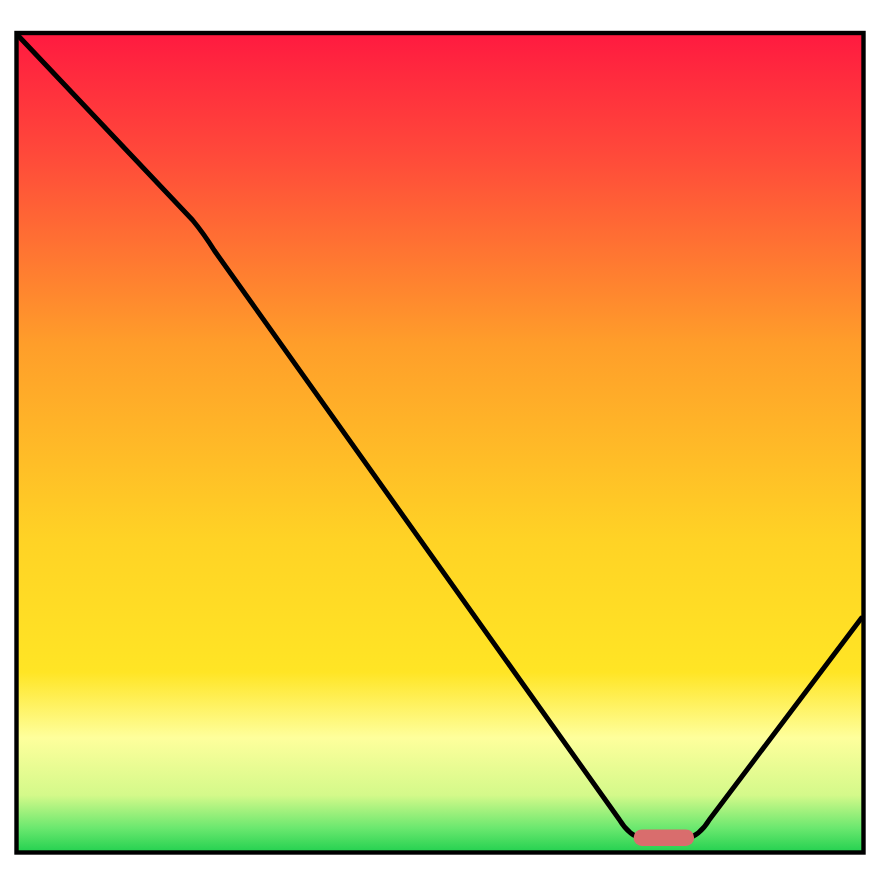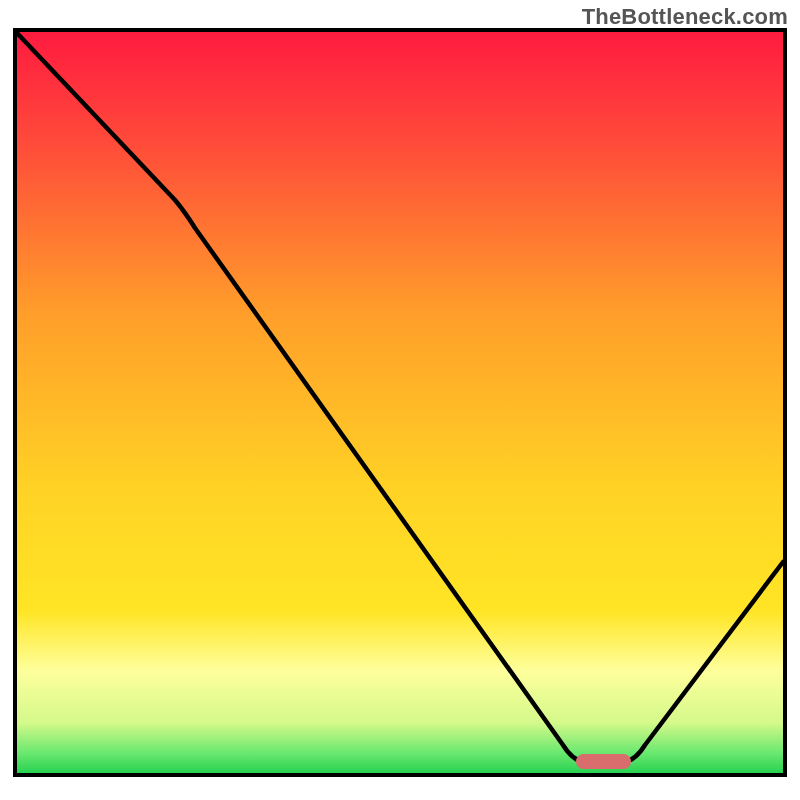--- a/index.html
+++ b/index.html
@@ -25,21 +25,20 @@
     letter-spacing: 0.2px;
   }
   svg {
     display: block;
   }
 </style>
 </head>
 <body>
 
 <div class="wrap">
-  <div class="watermark">TheBottleneck.com</div>
 
   <svg width="800" height="800" viewBox="0 0 800 800">
     <defs>
 
       <linearGradient id="bg-grad" x1="0" y1="0" x2="0" y2="1">
         <stop offset="0%" stop-color="#ff1a40"></stop>
         <stop offset="15%" stop-color="#ff4a3a"></stop>
         <stop offset="38%" stop-color="#ff9e2a"></stop>
         <stop offset="62%" stop-color="#ffd325"></stop>
         <stop offset="78%" stop-color="#ffe525"></stop>

